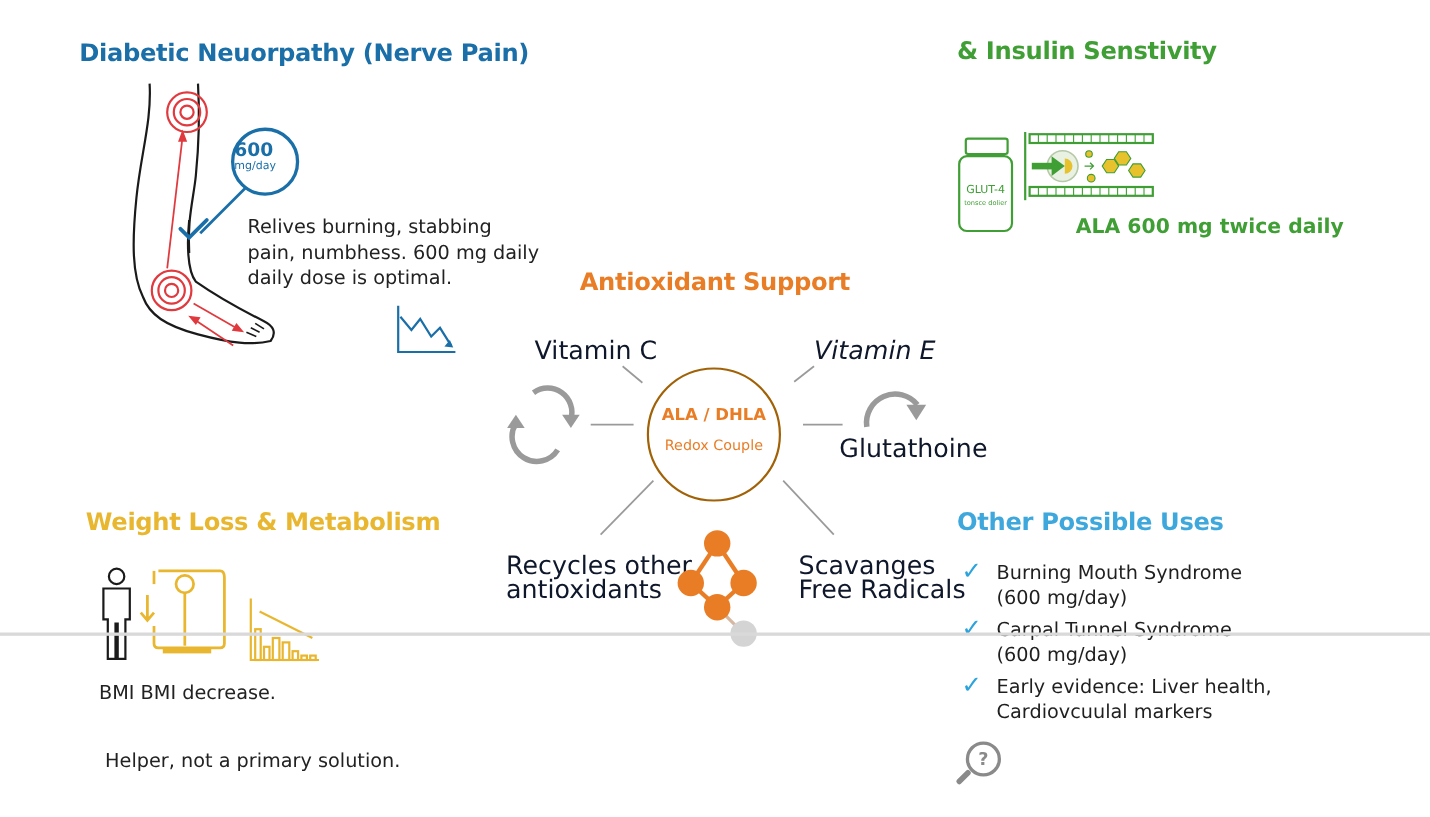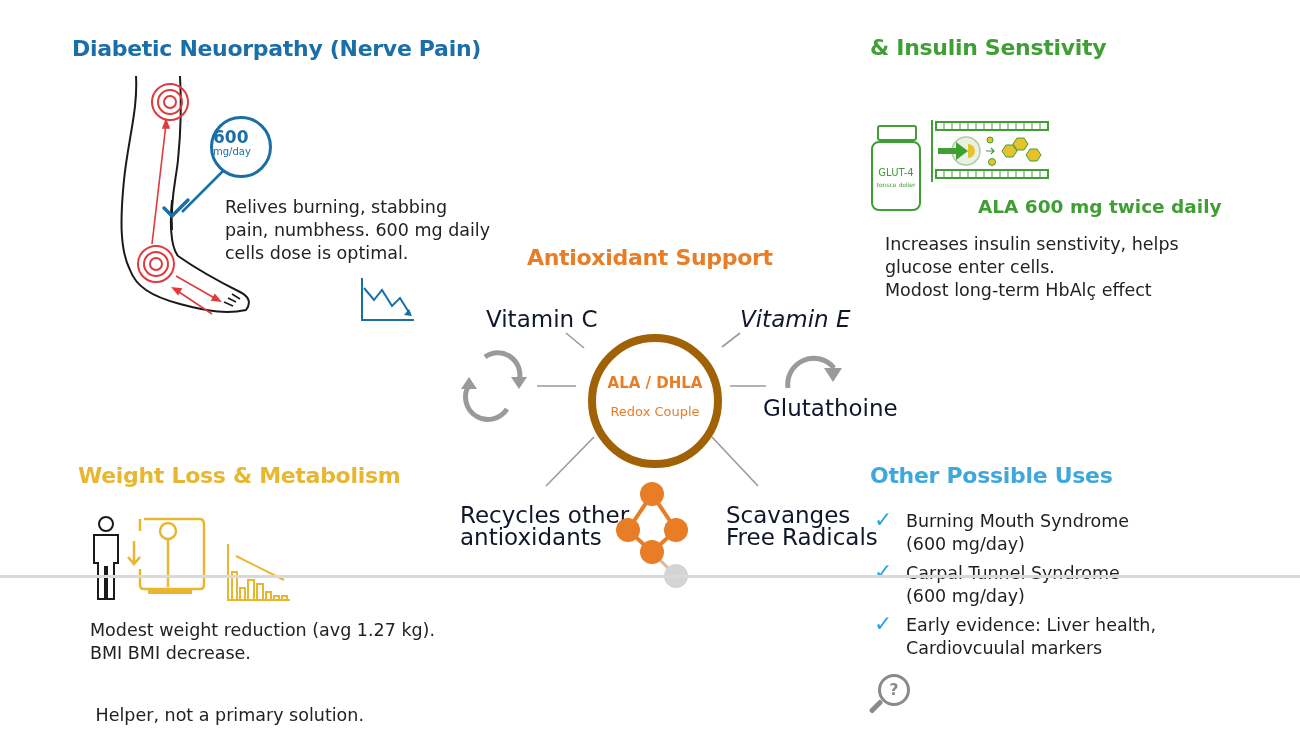--- a/index.html
+++ b/index.html
@@ -52,21 +52,21 @@
     <path d="M4 88 l8 8 l16 -16" fill="none" stroke="#1a6fa8" stroke-width="3.5" stroke-linecap="round"></path>
   </svg>
   <div class="abs" style="left:210px;top:116px;width:56px;height:56px;border:3px solid #1a6fa8;border-radius:50%;background:#fff;text-align:left;color:#1a6fa8;">
     <div style="font-weight:bold;font-size:17px;margin-top:9px;line-height:18px;">600</div>
     <div style="font-size:10px;line-height:12px;">mg/day</div>
   </div>
 
   <div class="abs body-text" style="left:225px;top:196px;">
     <div>Relives burning, stabbing</div>
     <div>pain, numbhess. 600 mg daily</div>
-    <div>cells dose is optimal.</div>
+    <div>daily dose is optimal.</div>
   </div>
 
   <svg style="left:360px;top:276px;" width="56" height="46" viewBox="0 0 56 46">
     <path d="M2 2 V44 H54" fill="none" stroke="#1a6fa8" stroke-width="2"></path>
     <path d="M4 12 L14 24 L22 14 L32 30 L40 22 L50 38" fill="none" stroke="#1a6fa8" stroke-width="2"></path>
     <path d="M52 40 l-8 -1 l5 -6 z" fill="#1a6fa8"></path>
   </svg>
 
   <div class="abs title" style="left:870px;top:33px;color:#3f9e34;line-height:29px;">
     <div>&amp; Insulin Senstivity</div>
@@ -118,40 +118,35 @@
     <path d="M56 31 h8 M61 28 l3 3 l-3 3" fill="none" stroke="#3f9e34" stroke-width="1.2"></path>
     <circle cx="60" cy="20" r="3" fill="#e8c22c" stroke="#3f9e34"></circle>
     <circle cx="62" cy="42" r="3.5" fill="#e8c22c" stroke="#3f9e34"></circle>
     <polygon points="72,31 76,25 83,25 87,31 83,37 76,37" fill="#e8c22c" stroke="#3f9e34"></polygon>
     <polygon points="83,24 87,18 94,18 98,24 94,30 87,30" fill="#e8c22c" stroke="#3f9e34"></polygon>
     <polygon points="96,35 100,29 107,29 111,35 107,41 100,41" fill="#e8c22c" stroke="#3f9e34"></polygon>
   </svg>
 
   <div class="abs" style="left:978px;top:196px;font-weight:bold;font-size:18.5px;color:#3f9e34;white-space:nowrap;">ALA 600 mg twice daily</div>
 
-  <div class="abs body-text" style="left:885px;top:233px;">
-    <div>Increases insulin senstivity, helps</div>
-    <div>glucose enter cells.</div>
-    <div>Modost long-term HbAlç effect</div>
-  </div>
 
   <div class="abs title" style="left:527px;top:245px;color:#e97d26;">Antioxidant Support</div>
 
   <svg style="left:440px;top:300px;" width="440" height="300" viewBox="0 0 440 300">
     <g stroke="#9a9a9a" stroke-width="1.6">
       <line x1="126" y1="33" x2="144" y2="48"></line>
       <line x1="282" y1="47" x2="300" y2="33"></line>
       <line x1="97" y1="86" x2="136" y2="86"></line>
       <line x1="290" y1="86" x2="326" y2="86"></line>
       <line x1="154" y1="137" x2="106" y2="186"></line>
       <line x1="272" y1="137" x2="318" y2="186"></line>
     </g>
   </svg>
 
-  <div class="abs" style="left:588px;top:334px;width:118px;height:118px;border:8px solid #a16207;border-radius:50%;background:#fff;text-align:center;color:#e97d26;">
+  <div class="abs" style="left:588px;top:334px;width:118px;height:118px;border:2px solid #a16207;border-radius:50%;background:#fff;text-align:center;color:#e97d26;">
     <div style="font-weight:bold;font-size:15px;margin-top:32px;">ALA / DHLA</div>
     <div style="font-size:13px;margin-top:12px;">Redox Couple</div>
   </div>
 
   <div class="abs label" style="left:486px;top:308px;">Vitamin C</div>
   <div class="abs label" style="left:740px;top:308px;font-style:italic;">Vitamin E</div>
   <div class="abs label" style="left:763px;top:397px;">Glutathoine</div>
 
   <svg style="left:455px;top:345px;" width="76" height="70" viewBox="0 0 76 70">
     <g fill="none" stroke="#9a9a9a" stroke-width="5">
@@ -215,21 +210,20 @@
       <rect x="14" y="44" width="5" height="12"></rect>
       <rect x="22" y="36" width="6" height="20"></rect>
       <rect x="31" y="40" width="6" height="16"></rect>
       <rect x="40" y="48" width="5" height="8"></rect>
       <rect x="48" y="52" width="5" height="4"></rect>
       <rect x="56" y="52" width="5" height="4"></rect>
     </g>
   </svg>
 
   <div class="abs body-text" style="left:90px;top:619px;">
-    <div>Modest weight reduction (avg 1.27 kg).</div>
     <div>BMI BMI decrease.</div>
     <div style="white-space:pre;margin-top:39px;"> Helper, not a primary solution.</div>
   </div>
 
   <div class="abs title" style="left:870px;top:463px;color:#3ea8dc;">Other Possible Uses</div>
 
   <div class="abs uses" style="left:872px;top:510px;">
     <ul>
       <li>
         <span class="check">✓</span>

